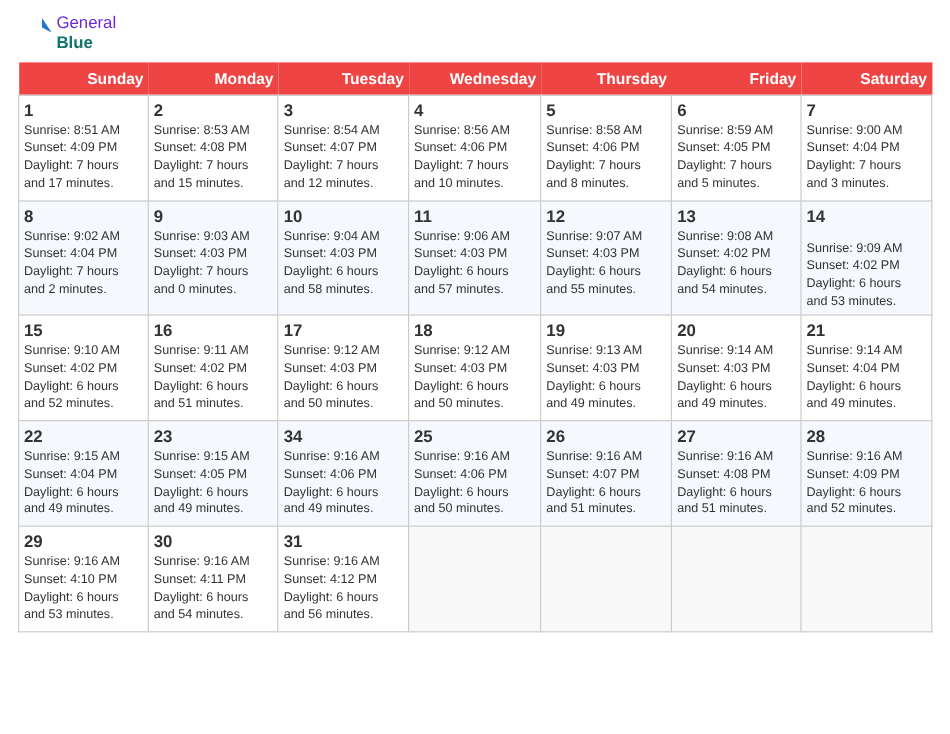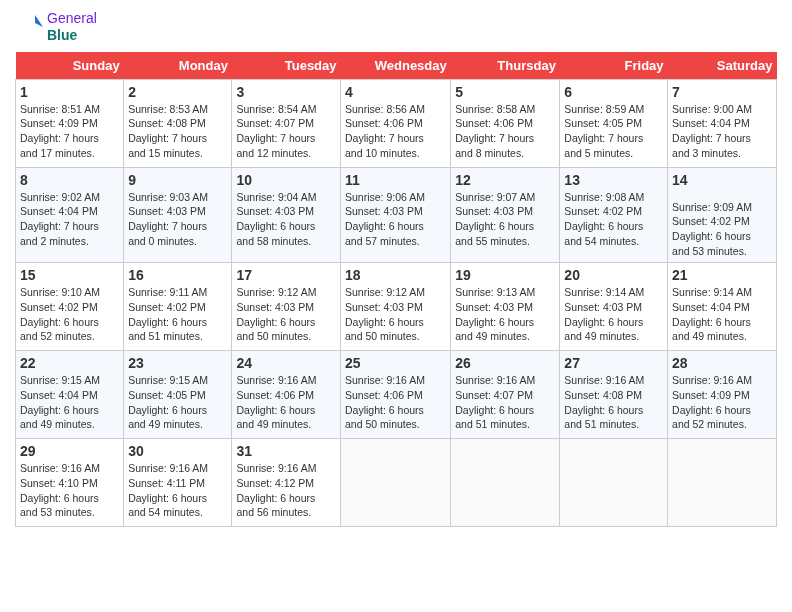--- a/index.html
+++ b/index.html
@@ -272,21 +272,21 @@
 and 49 minutes.</div>
           </td>
           <td>
             <span class="day-num">23</span>
             <div class="day-info" style="white-space: pre-line;">Sunrise: 9:15 AM
 Sunset: 4:05 PM
 Daylight: 6 hours
 and 49 minutes.</div>
           </td>
           <td>
-            <span class="day-num">24</span>
+            <span class="day-num">34</span>
             <div class="day-info" style="white-space: pre-line;">Sunrise: 9:16 AM
 Sunset: 4:06 PM
 Daylight: 6 hours
 and 49 minutes.</div>
           </td>
           <td>
             <span class="day-num">25</span>
             <div class="day-info" style="white-space: pre-line;">Sunrise: 9:16 AM
 Sunset: 4:06 PM
 Daylight: 6 hours

